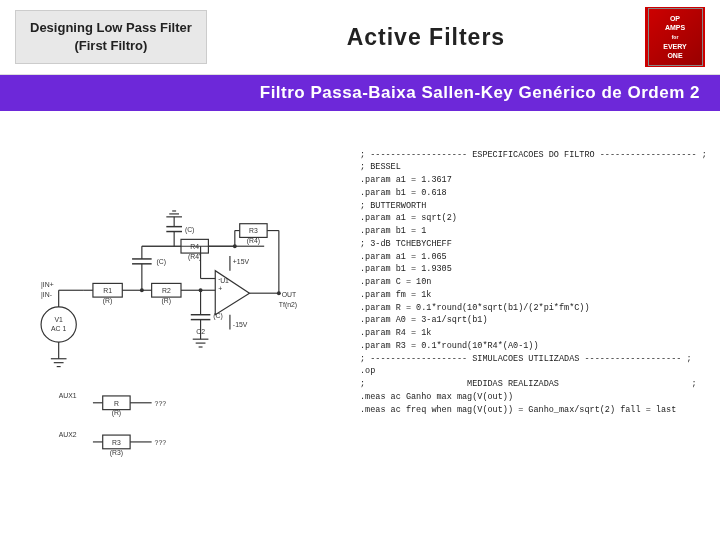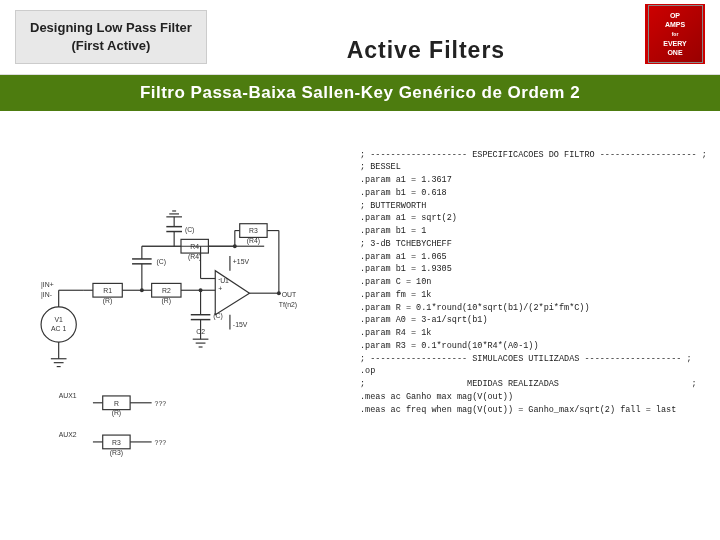--- a/index.html
+++ b/index.html
@@ -8,21 +8,21 @@
       height: 540px;
       background: #fff;
       font-family: Arial, sans-serif;
       overflow: hidden;
       position: relative;
     }
 
     
     .header {
       display: flex;
-      align-items: flex-end;
+      align-items: center;
       padding: 10px 15px;
       background: #fff;
       border-bottom: 1px solid #ddd;
       height: 75px;
     }
 
     .header-left {
       background: #e8e8e8;
       border: 1px solid #ccc;
       padding: 8px 14px;
@@ -67,26 +67,26 @@
       justify-content: center;
       color: white;
       font-size: 6px;
       font-weight: bold;
       text-align: center;
       border: 1px solid #888;
     }
 
     
     .subtitle-bar {
-      background: #4d7c0f;
+      background: #6d28d9;
       color: #fff;
       font-size: 17px;
       font-weight: bold;
       padding: 8px 20px;
-      text-align: center;
+      text-align: right;
       letter-spacing: 0.5px;
     }
 
     
     .main-content {
       display: flex;
       width: 100%;
       height: calc(540px - 75px - 38px);
       padding: 8px;
       gap: 0;
@@ -118,21 +118,21 @@
       white-space: pre;
       overflow: hidden;
     }
   </style>
 </head>
 <body>
 
 <div class="header">
   <div class="header-left">
     <span>Designing Low Pass Filter</span><br>
-    <span>(First Active)</span>
+    <span>(First Filtro)</span>
   </div>
   <div class="header-center">
     <div class="active-filters-title">Active Filters</div>
   </div>
   <div class="header-right">
     <div class="book-cover">
       <div style="font-size:7px;font-weight:bold;color:white;text-align:center;line-height:1.3;">
         OP<br>AMPS<br><span style="font-size:5px">for</span><br>EVERY<br>ONE
       </div>
     </div>

